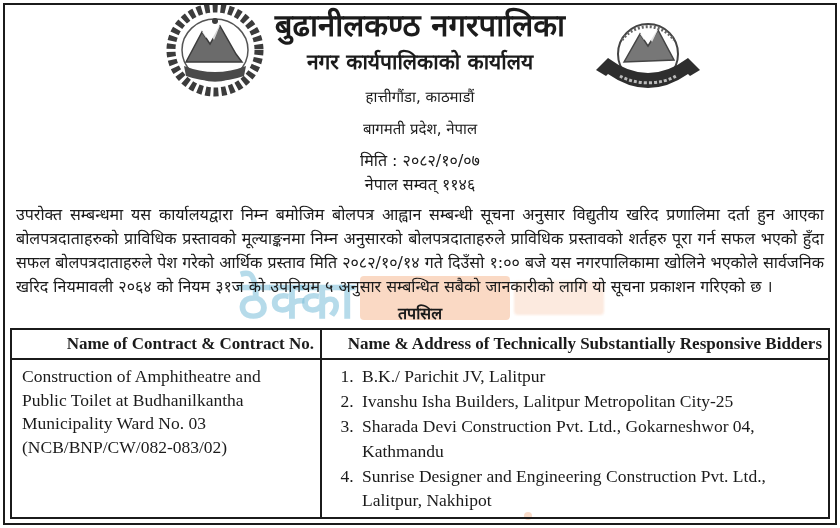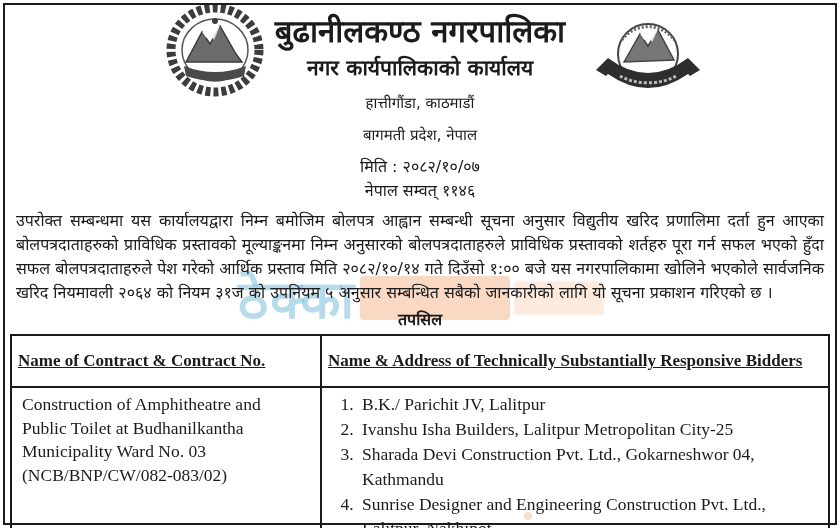--- a/index.html
+++ b/index.html
@@ -42,21 +42,21 @@
     filter:blur(1px);
   }
   .wm-dot {
     position:absolute; left:524px; top:512px;
     width:8px; height:8px; border-radius:50%;
     background:rgba(246,185,148,0.5);
     z-index:0;
   }
 
   
-  .header { position:relative; text-align:center; padding-top:14px; z-index:1; }
+  .header { position:relative; text-align:center; padding-top:8px; z-index:1; }
   .emblem-left { position:absolute; left:162px; top:4px; }
   .emblem-right { position:absolute; left:592px; top:18px; }
   .muni-name { font-size:31px; font-weight:bold; line-height:1.15; }
   .office-name { font-size:21px; font-weight:bold; margin-top:3px; }
   .addr { font-size:15px; line-height:1.35; margin-top:12px; }
 
   
   .banner {
     width:fit-content; margin:9px auto 0;
     background:#161616; color:#ffffff;
@@ -83,23 +83,22 @@
   
   table.bidders {
     width:820px; margin:0 auto;
     border-collapse:collapse;
     font-family:"Liberation Serif", serif;
     position:relative; z-index:1;
     background:transparent;
   }
   table.bidders th, table.bidders td { border:2px solid #1b1b1b; }
   table.bidders th {
-    font-size:17px; padding:15px 6px; text-align:left;
+    font-size:17px; padding:4px 6px; text-align:right;
     font-weight:bold;
-    text-decoration:underline;
   }
   td.contract-cell {
     width:286px; vertical-align:top;
     font-size:17.5px; line-height:1.35;
     padding:5px 12px 5px 10px;
     height:108px;
   }
   td.bidders-cell { vertical-align:top; padding:4px 8px 4px 0; }
   td.bidders-cell ol {
     margin:0; padding-left:36px;

